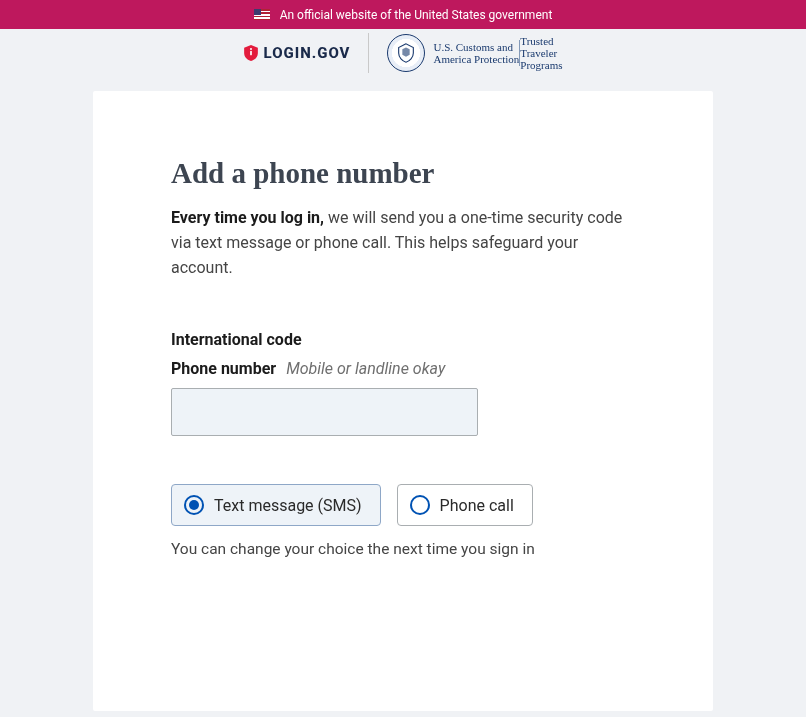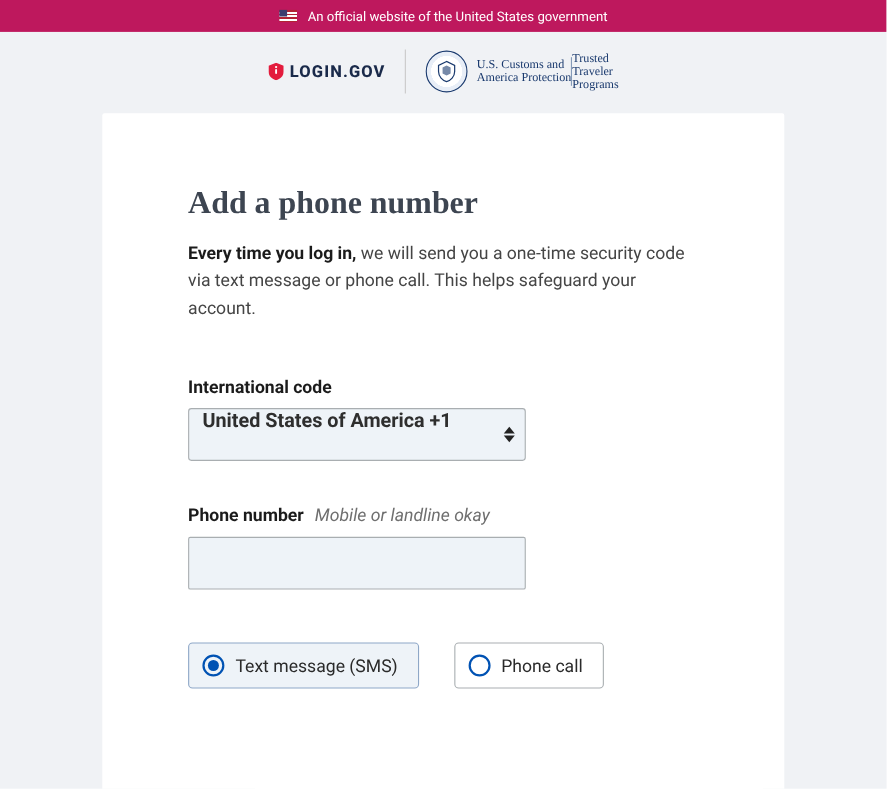--- a/index.html
+++ b/index.html
@@ -41,21 +41,21 @@
     content: "";
     position: absolute;
     top: 0; left: 0;
     width: 7px; height: 6px;
     background: #3c3b6e;
   }
   .header-logos {
     display: flex;
     align-items: center;
     justify-content: center;
-    padding: 16px 0 18px;
+    padding: 4px 0 18px;
     gap: 18px;
   }
   .login-logo {
     display: flex;
     align-items: center;
     gap: 6px;
     font-weight: 800;
     letter-spacing: 1px;
     font-size: 15px;
     color: #1a2a4a;
@@ -149,21 +149,21 @@
     font-size: 16px;
     margin-bottom: 48px;
     display:block;
   }
   h2.question {
     font-size: 20px;
     font-weight: 700;
     color: #2a2a2a;
     margin-bottom: 18px;
   }
-  .radio-row { display:flex; gap:32px; margin-bottom:14px; }
+  .radio-row { display:flex; gap:16px; margin-bottom:14px; }
   .radio-tile {
     border:1.5px solid #a9aeb1;
     border-radius:4px;
     padding: 10px 18px 10px 12px;
     display:flex; align-items:center; gap:10px;
     font-size:16px; color:#2a2a2a;
     cursor:pointer;
     background:#fff;
     height:42px;
   }
@@ -221,40 +221,34 @@
   </div>
 </div>
 
 <div class="card">
   <h1>Add a phone number</h1>
   <p class="lead">
     <b>Every time you log in,</b><span> we will send you a one-time security code via text message or phone call. This helps safeguard your account.</span>
   </p>
 
   <label class="field-label">International code</label>
-  <div class="select-wrap">
-    <div class="select">United States of America +1</div>
-    <div class="select-arrows">
-      <span class="arrow-up"></span>
-      <span class="arrow-down"></span>
-    </div>
-  </div>
 
   <label class="field-label">
     <span>Phone number</span>
     <span class="hint">Mobile or landline okay</span>
   </label>
   <input class="phone-input" type="text" value="" style="">
 
   <div class="radio-row">
     <label class="radio-tile selected">
       <span class="radio-outer">
           <span class="radio-inner"></span>
         </span>
       <span>Text message (SMS)</span>
     </label>
     <label class="radio-tile">
       <span class="radio-outer"></span>
       <span>Phone call</span>
     </label>
   </div>
+  <p class="note">You can change your choice the next time you sign in</p>
 
 </div>
 
 </body></html>

